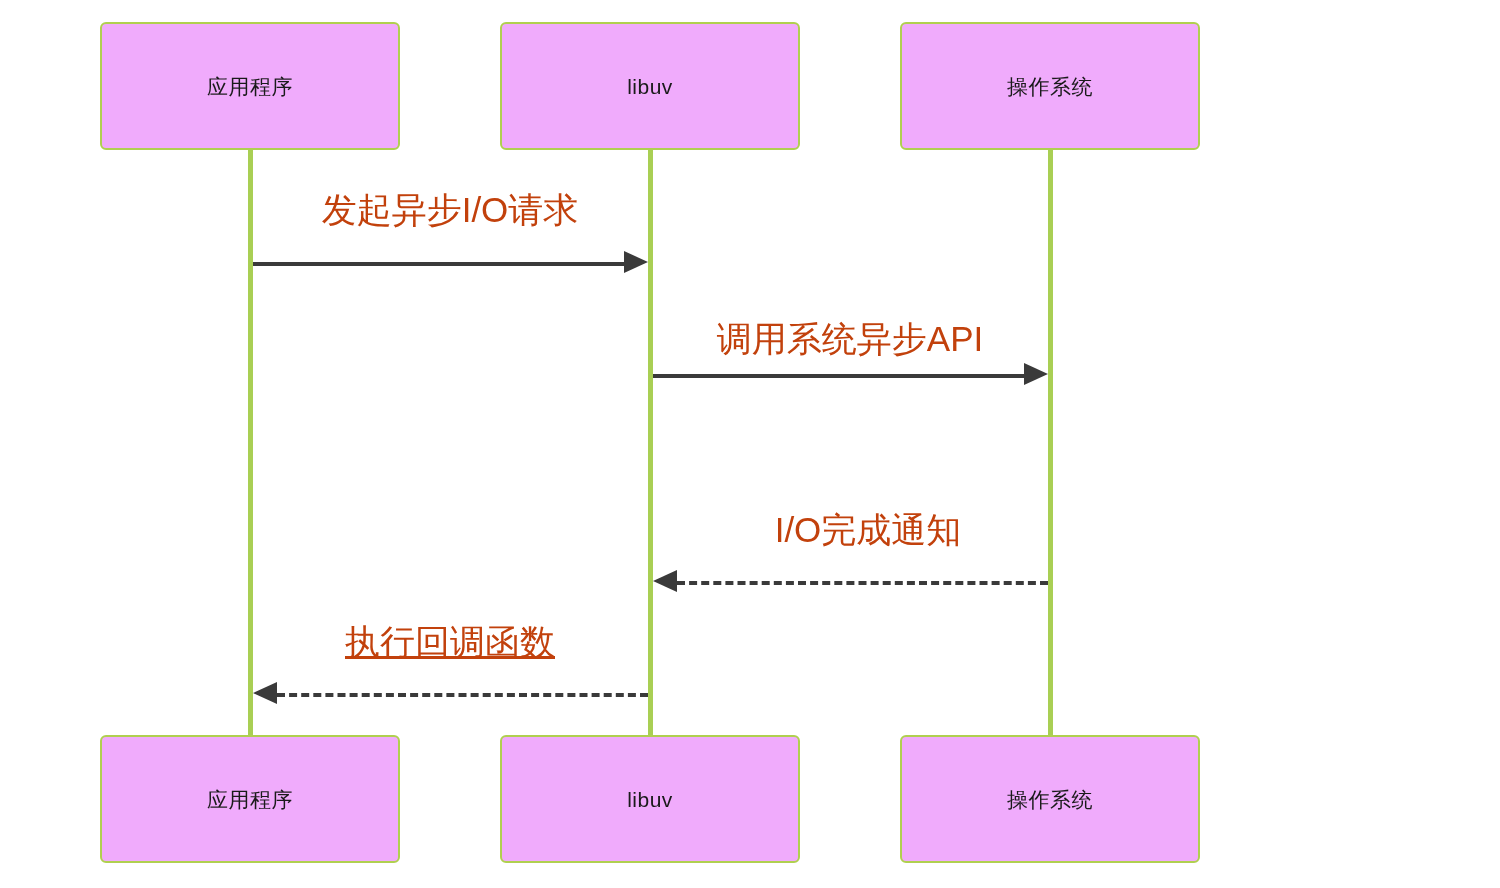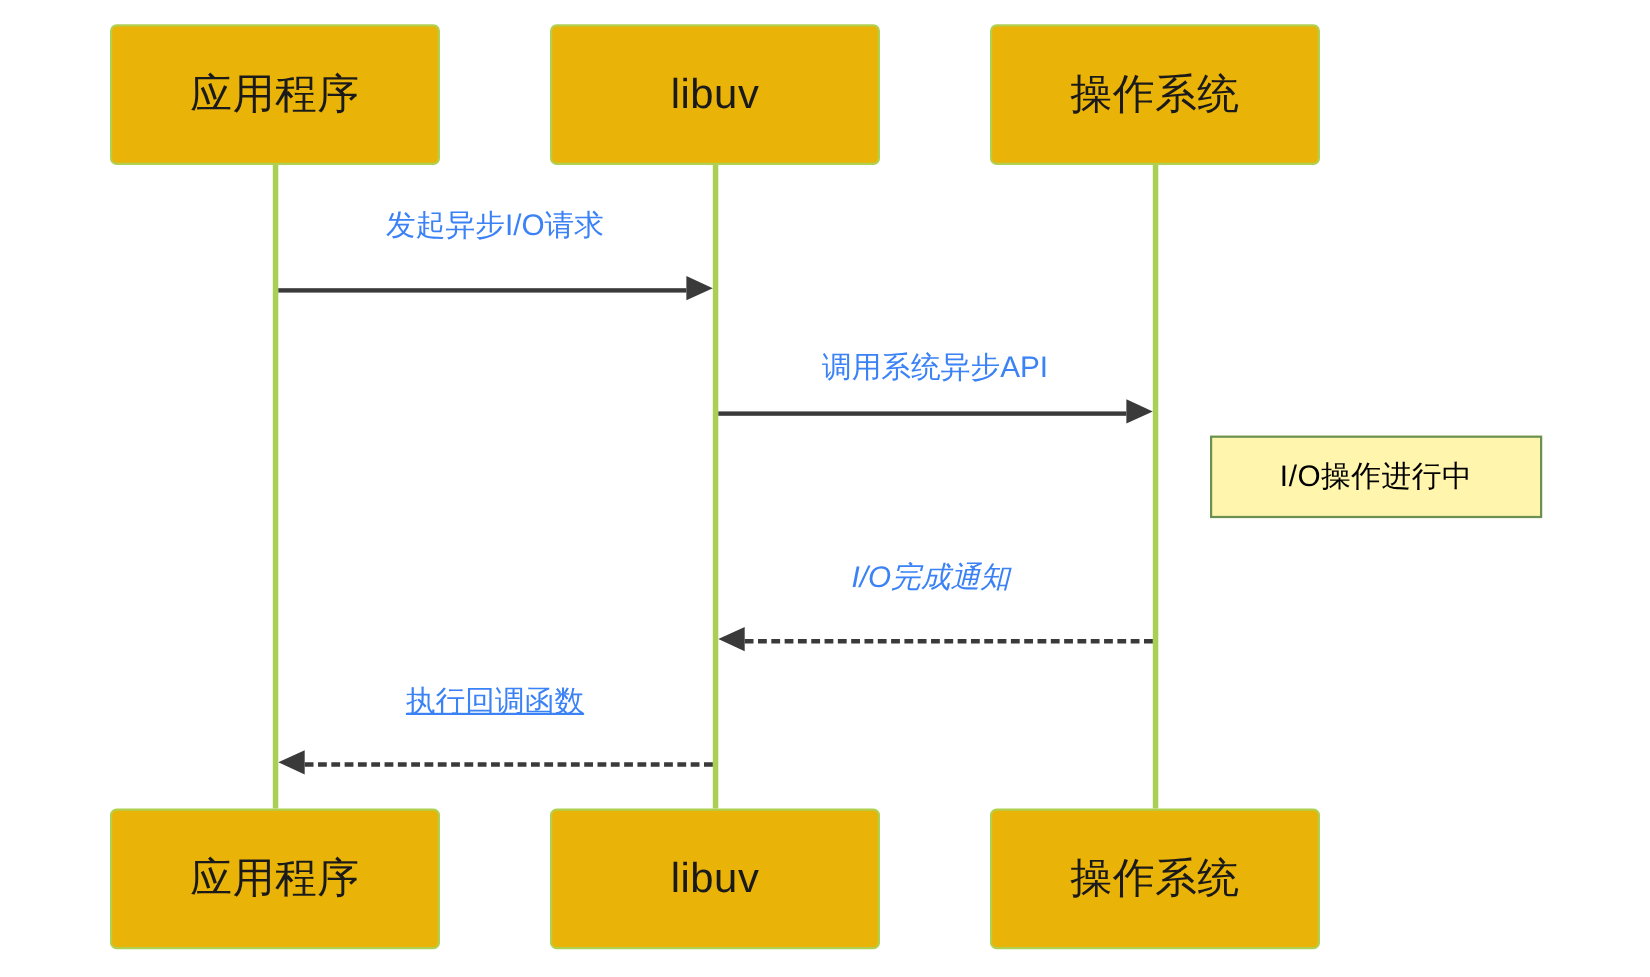--- a/index.html
+++ b/index.html
@@ -17,28 +17,28 @@
     position: relative;
     width: 1500px;
     height: 888px;
     background: #ffffff;
   }
 
   
   .participant-box {
     position: absolute;
     box-sizing: border-box;
-    background: #eab308;
+    background: #f0abfc;
     border: 2px solid #b0d04f;
     border-radius: 6px;
     display: flex;
     align-items: center;
     justify-content: center;
     color: #1a1a1a;
-    font-size: 38px;
+    font-size: 21px;
     line-height: 1;
     letter-spacing: 0.5px;
   }
 
   
   .lifeline {
     position: absolute;
     width: 5px;
     background: #a9cf54;
   }
@@ -70,22 +70,22 @@
     border-left: 24px solid #3a3a3a;
   }
   .arrowhead.left {
     border-top: 11px solid transparent;
     border-bottom: 11px solid transparent;
     border-right: 24px solid #3a3a3a;
   }
   .msg-label {
     position: absolute;
     white-space: nowrap;
-    color: #3b82f6;
-    font-size: 27px;
+    color: #c2410c;
+    font-size: 35px;
     line-height: 1;
     transform: translateX(-50%);
   }
 
   
   .note-box {
     position: absolute;
     box-sizing: border-box;
     background: #fff5ad;
     border: 2px solid #6a9153;
@@ -118,23 +118,22 @@
     <div class="msg-line" style="width:371px;"></div>
     <div class="arrowhead right" style="left:371px;"></div>
   </div>
 
   <div class="msg-label" style="left:850px; top:305px;margin-top:16px;">调用系统异步API</div>
   <div class="message" style="left:653px; top:374px; width:395px;">
     <div class="msg-line" style="width:371px;"></div>
     <div class="arrowhead right" style="left:371px;"></div>
   </div>
 
-  <div class="note-box" style="left:1100px; top:396px; width:302px; height:75px;">I/O操作进行中</div>
 
-  <div class="msg-label" style="left:846px; top:512px;font-style:italic;">I/O完成通知</div>
+  <div class="msg-label" style="left:868px; top:512px;">I/O完成通知</div>
   <div class="message" style="left:653px; top:581px; width:395px;">
     <div class="arrowhead left" style="left:0px;"></div>
     <div class="msg-line dashed" style="left:24px; width:371px;"></div>
   </div>
 
   <div class="msg-label" style="left:450px; top:624px;text-decoration:underline;">执行回调函数</div>
   <div class="message" style="left:253px; top:693px; width:395px;">
     <div class="arrowhead left" style="left:0px;"></div>
     <div class="msg-line dashed" style="left:24px; width:371px;"></div>
   </div>

